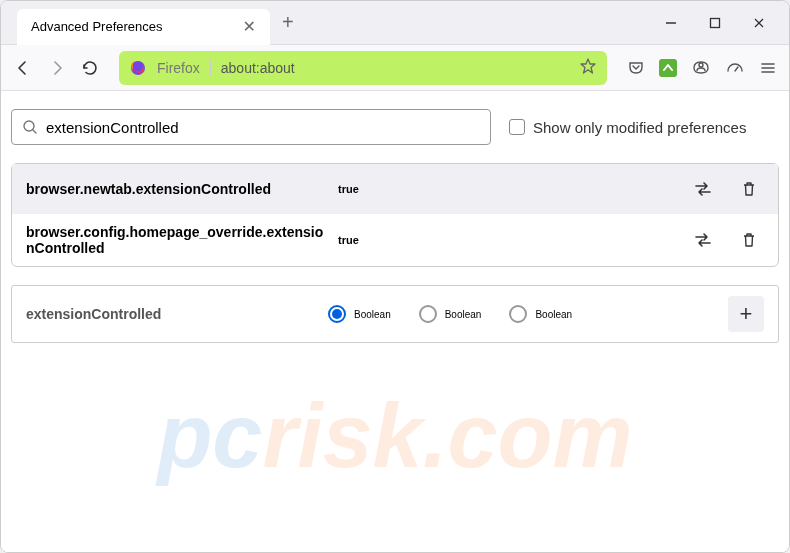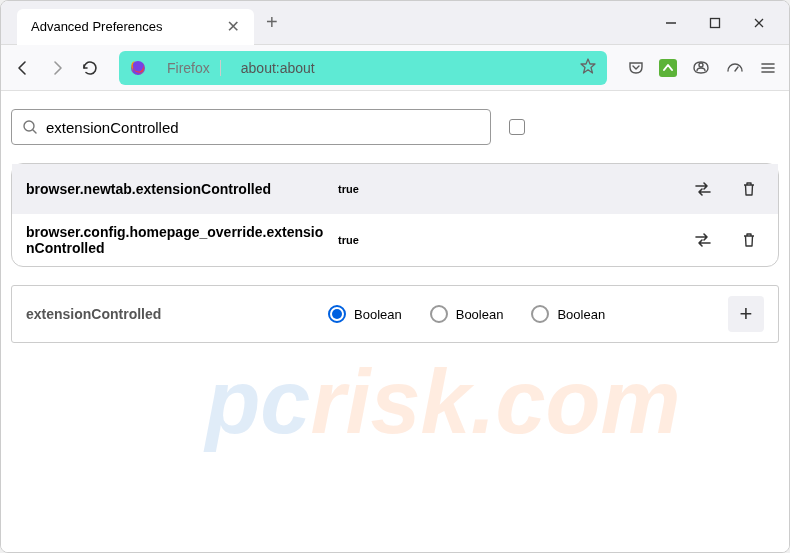--- a/index.html
+++ b/index.html
@@ -1,69 +1,69 @@
 <!DOCTYPE html>
 <html><head>
   <meta charset="utf-8">
   <style>
     * { margin: 0; padding: 0; box-sizing: border-box; font-family: -apple-system, BlinkMacSystemFont, "Segoe UI", sans-serif; }
     body { background: #f0f0f0; width: 790px; height: 553px; overflow: hidden; position: relative; }
     
     .window { width: 790px; height: 553px; background: white; border: 1px solid #ccc; border-radius: 8px; overflow: hidden; display: flex; flex-direction: column; }
     
     .titlebar { height: 44px; background: #f0f0f4; display: flex; align-items: center; padding: 0 8px; border-bottom: 1px solid #ddd; }
-    .tab { background: white; border-radius: 6px 6px 0 0; padding: 8px 14px; display: flex; align-items: center; gap: 64px; margin-left: 8px; margin-top: 8px; height: 36px; font-size: 13px; }
+    .tab { background: white; border-radius: 6px 6px 0 0; padding: 8px 14px; display: flex; align-items: center; gap: 80px; margin-left: 8px; margin-top: 8px; height: 36px; font-size: 13px; }
     .tab-close { cursor: pointer; color: #666; font-size: 16px; }
     .newtab { margin-left: 12px; color: #666; font-size: 20px; cursor: pointer; }
     .window-controls { margin-left: auto; display: flex; gap: 24px; padding-right: 12px; }
     .wc { width: 20px; text-align: center; cursor: pointer; }
     .wc svg { display: block; margin: 0 auto; }
     
     .toolbar { height: 46px; background: #f9f9fb; border-bottom: 1px solid #e0e0e0; display: flex; align-items: center; padding: 0 12px; gap: 14px; }
     .nav-btn { color: #333; cursor: pointer; }
     .nav-btn.disabled { color: #999; }
     .nav-btn svg { display: block; }
     
-    .addressbar { flex: 1; height: 34px; background: #5eead4; border-radius: 6px; display: flex; align-items: center; padding: 0 10px; gap: 20px; margin: 0 6px; }
+    .addressbar { flex: 1; height: 34px; background: #bef264; border-radius: 6px; display: flex; align-items: center; padding: 0 10px; gap: 10px; margin: 0 6px; }
     .ff-logo { width: 18px; height: 18px; display: flex; align-items: center; justify-content: center; }
     .ab-protocol { color: #777; font-size: 14px; border-right: 1px solid #ccc; padding-right: 10px; }
     .ab-url { color: #555; font-size: 14px; }
     .ab-star { margin-left: auto; color: #666; }
     .tb-icon { color: #555; cursor: pointer; }
     .tb-icon svg { display: block; }
     .ext-icon { width: 18px; height: 18px; background: #5cb338; border-radius: 3px; display: flex; align-items: center; justify-content: center; }
     
     .content { flex: 1; padding: 18px 10px; background: white; position: relative; }
     
     .searchrow { display: flex; align-items: center; gap: 18px; margin-bottom: 18px; }
     .searchbox { flex: 0 0 480px; height: 36px; border: 1px solid #999; border-radius: 4px; display: flex; align-items: center; padding: 0 10px; gap: 8px; }
     .searchbox input { border: none; outline: none; flex: 1; font-size: 15px; }
     .modified-cb { display: flex; align-items: center; gap: 8px; }
     .modified-cb .cb { width: 16px; height: 16px; border: 1.5px solid #888; border-radius: 3px; }
     .modified-cb span { font-size: 15px; color: #333; }
     
-    .pref-table { border: 1px solid #ccc; border-radius: 12px; }
+    .pref-table { border: 1px solid #ccc; border-radius: 6px; }
     .pref-row { display: flex; align-items: center; padding: 10px 14px; gap: 12px; }
     .pref-row.striped { background: #f0f0f4; }
     .pref-name { flex: 0 0 300px; font-weight: bold; font-size: 14px; word-break: break-word; }
     .pref-value { flex: 1; font-weight: bold; font-size: 11px; }
     .pref-actions { display: flex; gap: 16px; }
     .pref-btn { width: 30px; height: 30px; display: flex; align-items: center; justify-content: center; cursor: pointer; color: #333; }
     
     .add-row-wrap { border: 1px solid #ccc; border-radius: 3px; margin-top: 18px; }
     .add-row { display: flex; align-items: center; padding: 10px 14px; gap: 12px; }
     .add-name { flex: 0 0 290px; font-weight: bold; font-size: 14px; color: #555; }
     .type-opts { display: flex; gap: 28px; align-items: center; flex: 1; }
-    .radio { display: flex; align-items: center; gap: 8px; font-size: 13px; cursor: pointer; }
+    .radio { display: flex; align-items: center; gap: 8px; font-size: 10px; cursor: pointer; }
     .radio-circ { width: 18px; height: 18px; border: 2px solid #999; border-radius: 50%; display: flex; align-items: center; justify-content: center; }
     .radio.checked .radio-circ { border-color: #0061e0; }
     .radio.checked .radio-circ::after { content: ''; width: 10px; height: 10px; background: #0061e0; border-radius: 50%; }
     .add-btn { width: 36px; height: 36px; background: #f0f0f4; border-radius: 4px; display: flex; align-items: center; justify-content: center; font-size: 22px; color: #333; cursor: pointer; }
     
-    .watermark { position: absolute; bottom: 98px; left: 50%; transform: translate(-50%, 0); font-size: 90px; font-weight: bold; color: rgba(255, 100, 0, 0.12); font-style: italic; pointer-events: none; user-select: none; white-space: nowrap; margin-left: 48px; }
+    .watermark { position: absolute; bottom: 64px; left: 50%; transform: translate(-50%, 0); font-size: 90px; font-weight: bold; color: rgba(255, 100, 0, 0.12); font-style: italic; pointer-events: none; user-select: none; white-space: nowrap; }
     .watermark .pc { color: rgba(0, 100, 200, 0.12); }
   </style>
 </head>
 <body>
 
 <div class="window">
 
   <div class="titlebar">
     <div class="tab">
       <span>Advanced Preferences</span>
@@ -161,20 +161,21 @@
     <div class="searchrow">
       <div class="searchbox">
         <svg width="16" height="16" viewBox="0 0 16 16">
             <circle cx="7" cy="7" r="5" fill="none" stroke="#777" stroke-width="1.4"></circle>
             <line x1="11" y1="11" x2="14" y2="14" stroke="#777" stroke-width="1.4" stroke-linecap="round"></line>
           </svg>
         <input type="text" value="extensionControlled" style="">
       </div>
       <label class="modified-cb">
         <div class="cb"></div>
+        <span>Show only modified preferences</span>
       </label>
     </div>
 
     <div class="pref-table">
       <div class="pref-row striped">
         <div class="pref-name">browser.newtab.extensionControlled</div>
         <div class="pref-value">true</div>
         <div class="pref-actions">
           <div class="pref-btn">
               <svg width="20" height="20" viewBox="0 0 20 20">

